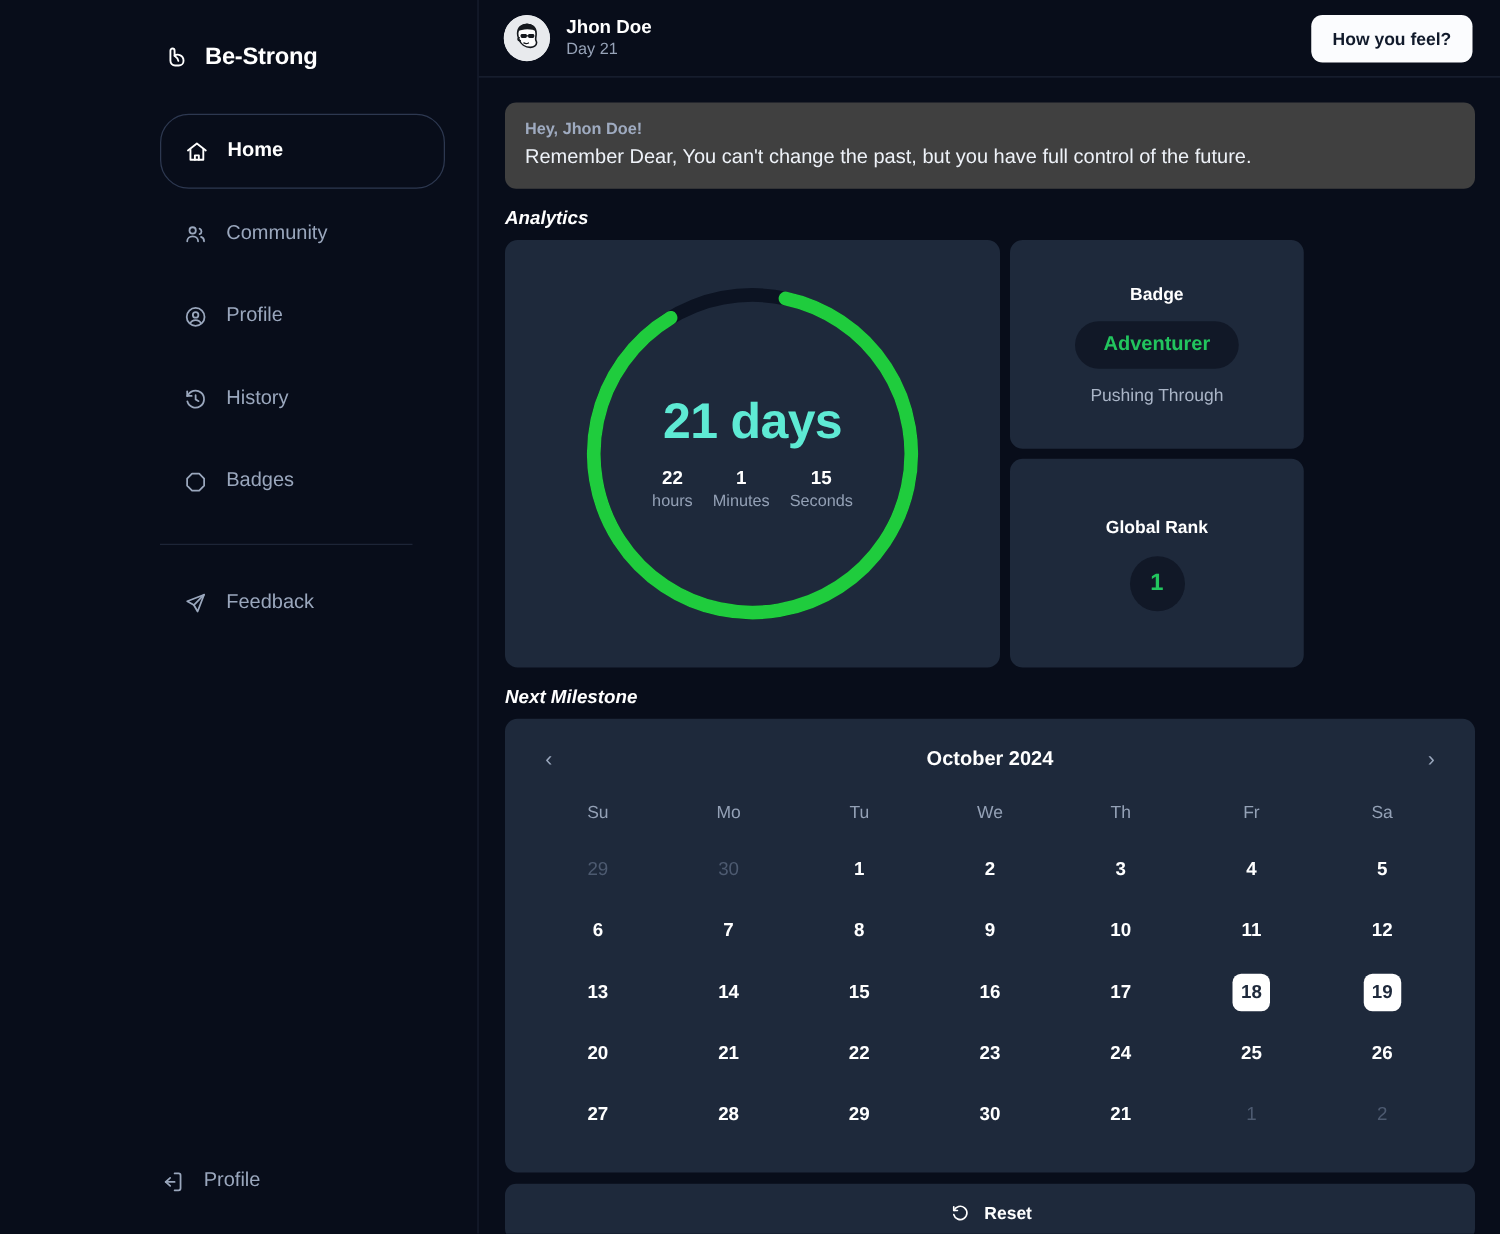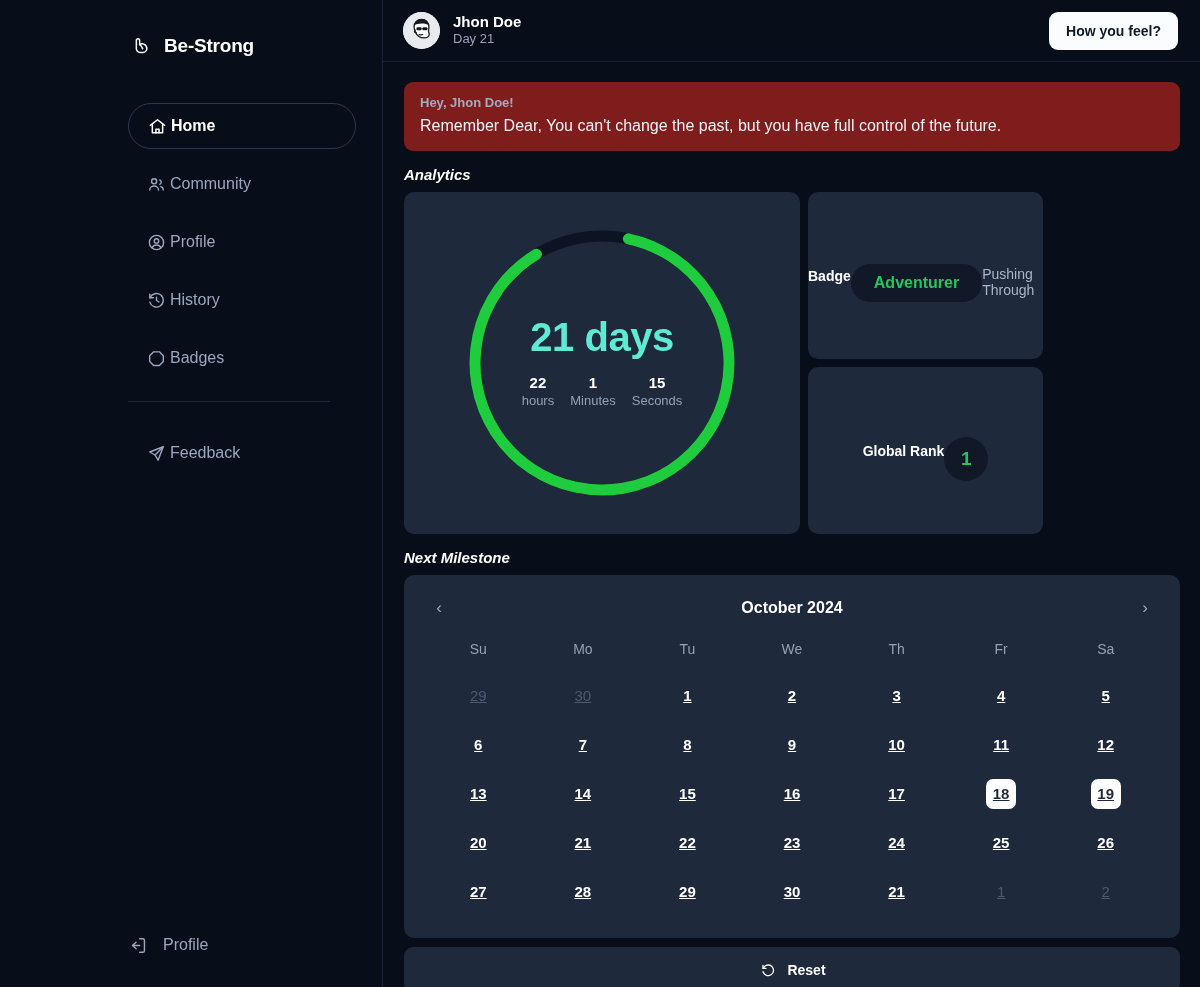--- a/index.html
+++ b/index.html
@@ -25,27 +25,26 @@
     display: flex; align-items: center; gap: 11px;
     padding: 22px 0 0 133px;
     height: 70px;
   }
   .brand-name {
     color: #ffffff; font-size: 19px; font-weight: bold;
     letter-spacing: -0.2px;
   }
   .nav { margin-top: 21px; padding: 0 26px 0 128px; }
   .nav-item {
-    display: flex; align-items: center; gap: 4px;
-    height: 46px; padding: 0 18px;
+    display: flex; align-items: center; gap: 15px;
+    height: 60px; padding: 0 18px;
     border-radius: 23px;
     color: #9aa7bd; font-size: 16px;
     margin-bottom: 6px;
     cursor: pointer;
-    margin-top: 12px;
   }
   .nav-item .lbl { line-height: 1; }
   .nav-item.active {
     border: 1px solid #2d3850;
     color: #ffffff; font-weight: bold;
   }
   .divider {
     height: 1px; background: #1d2537;
     margin: 14px 52px 0 128px;
   }
@@ -80,21 +79,21 @@
     background: #fbfcfe; color: #111a2b;
     border: none; border-radius: 9px;
     font-size: 14px; font-weight: bold;
     padding: 11px 17px; cursor: pointer;
     font-family: "Liberation Sans", sans-serif;
   }
 
   .content { padding: 20px 20px 0 21px; }
 
   .greeting {
-    background: #7f1d1d; border-radius: 9px;
+    background: #404040; border-radius: 9px;
     padding: 13px 16px 16px 16px;
   }
   .greet-hi { color: #9fabc0; font-size: 13px; font-weight: bold; margin-bottom: 7px; }
   .greet-msg { color: #eef2f8; font-size: 16px; }
 
   .section-title {
     color: #ffffff; font-size: 15px; font-weight: bold;
     margin: 15px 0 9px 0;
     font-style: italic;
   }
@@ -115,21 +114,21 @@
   .days-big { color: #5eead4; font-size: 40px; font-weight: bold; letter-spacing: -0.5px; }
   .counters { display: flex; gap: 16px; margin-top: 14px; }
   .ctr { text-align: center; }
   .ctr-num { color: #ffffff; font-size: 15px; font-weight: bold; line-height: 1.2; }
   .ctr-lbl { color: #93a0b5; font-size: 13px; line-height: 1.4; }
 
   .right-col { display: flex; flex-direction: column; gap: 8px; }
   .side-card {
     width: 235px; background: #1e293b;
     border-radius: 10px;
-    display: flex; 
+    display: flex; flex-direction: column;
     align-items: center; justify-content: center;
   }
   .badge-card { height: 167px; }
   .rank-card  { height: 167px; }
   .card-title { color: #ffffff; font-size: 14px; font-weight: bold; }
   .badge-pill {
     margin-top: 14px;
     background: #111827; border-radius: 20px;
     padding: 10px 23px;
     color: #22c55e; font-size: 16px; font-weight: bold;
@@ -162,21 +161,21 @@
   .cal-grid { display: grid; grid-template-columns: repeat(7, 1fr); }
   .dow {
     text-align: center; color: #94a1b6; font-size: 14px;
     padding: 12px 0 14px 0;
   }
   .day {
     height: 49px; display: flex; align-items: center; justify-content: center;
     color: #ffffff; font-size: 15px; font-weight: bold;
     cursor: pointer;
   }
-  .day .pad { width: 30px; height: 30px; display:flex; align-items:center; justify-content:center; border-radius: 7px; text-decoration: underline; }
+  .day .pad { width: 30px; height: 30px; display:flex; align-items:center; justify-content:center; border-radius: 7px; }
   .day.muted { color: #4d5a70; font-weight: normal; }
   .day.sel .pad { background: #ffffff; color: #1e293b; }
 
   .reset-btn {
     margin-top: 9px; width: 100%; height: 45px;
     background: #1e293b; border: none; border-radius: 9px;
     color: #ffffff; font-size: 14px; font-weight: bold;
     display: flex; align-items: center; justify-content: center; gap: 9px;
     cursor: pointer; font-family: "Liberation Sans", sans-serif;
   }

